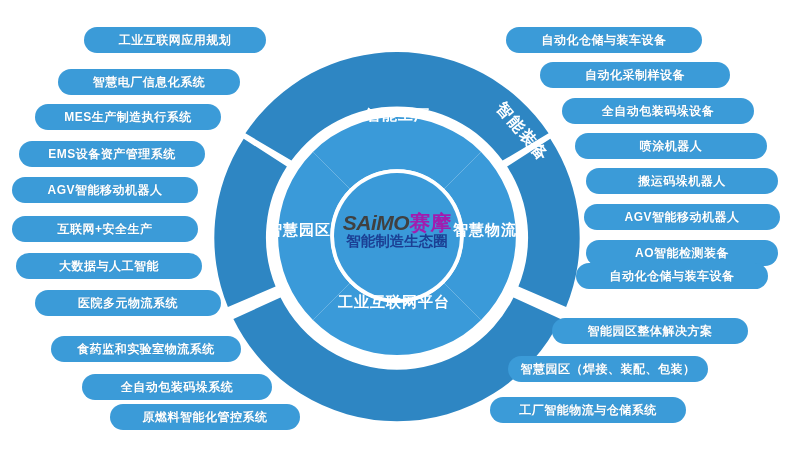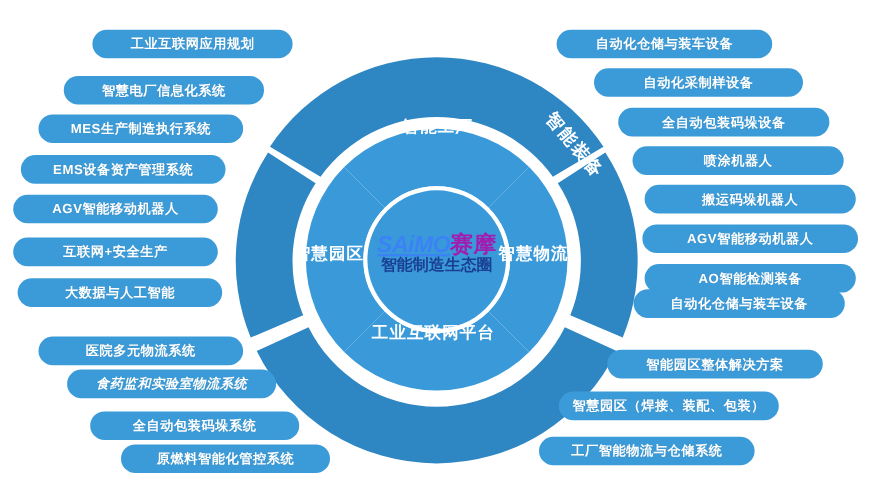--- a/index.html
+++ b/index.html
@@ -50,21 +50,21 @@
     left:134px;top:128px;width:132px;height:132px;
     display:flex;flex-direction:column;
     align-items:center;justify-content:center;
     gap:1px;
   }
   #brand{
     font-size:21px;font-weight:bold;font-style:italic;
     letter-spacing:-.5px;line-height:1;
     white-space:nowrap;
   }
-  #brand .en{color:#3b82f6;text-decoration:underline;}
+  #brand .en{color:#404040;}
   #brand .cn{color:#a21caf;font-style:normal;letter-spacing:0;}
   #coreSub{
     font-size:14.5px;font-weight:bold;color:#1b3f94;
     letter-spacing:0px;line-height:1;white-space:nowrap;
   }
 </style>
 </head>
 <body>
 
 <div id="stage">
@@ -121,22 +121,22 @@
   </div>
 
   <div class="pill" style="left:84px;top:27px;width:182px;">工业互联网应用规划</div>
   <div class="pill" style="left:58px;top:69px;width:182px;">智慧电厂信息化系统</div>
   <div class="pill" style="left:35px;top:104px;width:186px;">MES生产制造执行系统</div>
   <div class="pill" style="left:19px;top:141px;width:186px;">EMS设备资产管理系统</div>
   <div class="pill" style="left:12px;top:177px;width:186px;">AGV智能移动机器人</div>
   <div class="pill" style="left:12px;top:216px;width:186px;">互联网+安全生产</div>
   <div class="pill" style="left:16px;top:253px;width:186px;">大数据与人工智能</div>
 
-  <div class="pill" style="left:35px;top:306px;width:186px;">医院多元物流系统</div>
-  <div class="pill" style="left:61px;top:336px;width:190px;font-style:italic;">食药监和实验室物流系统</div>
+  <div class="pill" style="left:35px;top:290px;width:186px;">医院多元物流系统</div>
+  <div class="pill" style="left:51px;top:336px;width:190px;">食药监和实验室物流系统</div>
   <div class="pill" style="left:82px;top:374px;width:190px;">全自动包装码垛系统</div>
   <div class="pill" style="left:110px;top:404px;width:190px;">原燃料智能化管控系统</div>
 
   <div class="pill" style="left:506px;top:27px;width:196px;">自动化仓储与装车设备</div>
   <div class="pill" style="left:540px;top:62px;width:190px;">自动化采制样设备</div>
   <div class="pill" style="left:562px;top:98px;width:192px;">全自动包装码垛设备</div>
   <div class="pill" style="left:575px;top:133px;width:192px;">喷涂机器人</div>
   <div class="pill" style="left:586px;top:168px;width:192px;">搬运码垛机器人</div>
   <div class="pill" style="left:584px;top:204px;width:196px;">AGV智能移动机器人</div>
   <div class="pill" style="left:586px;top:240px;width:192px;">AO智能检测装备</div>

